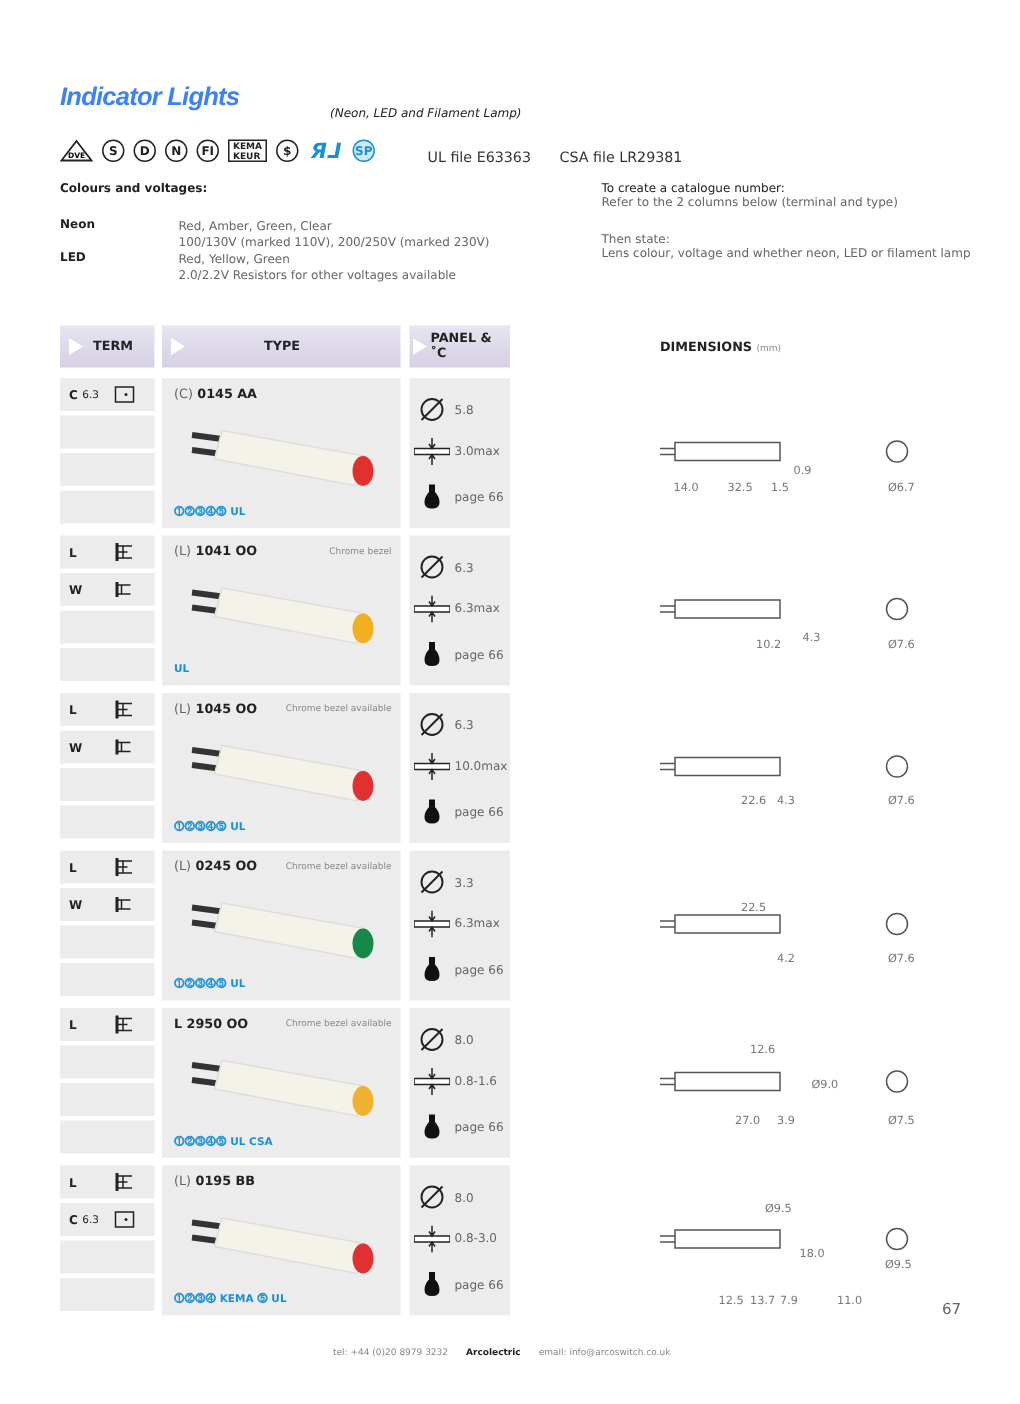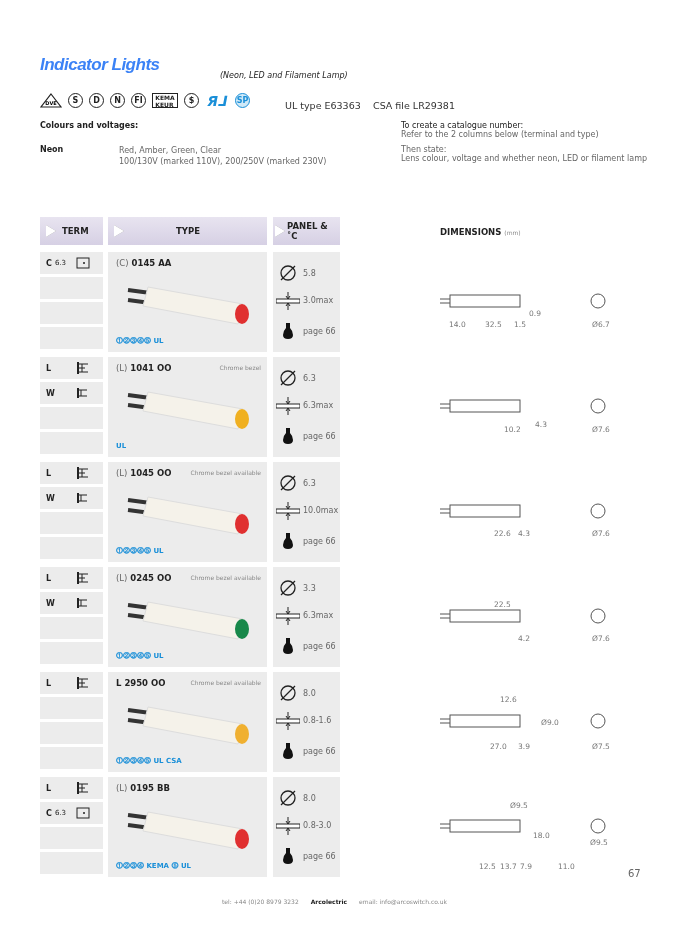--- a/index.html
+++ b/index.html
@@ -57,37 +57,44 @@
     </div>
   <div class="cert">S</div>
   <div class="cert">D</div>
   <div class="cert">N</div>
   <div class="cert">FI</div>
   <div class="cert kema">KEMA<br>KEUR</div>
   <div class="cert">$</div>
   <div class="cert ul">Я⅃</div>
   <div class="cert csa">SP</div>
 </div>
-<div class="abs file" style="left:285px">UL type E63363</div>
+<div class="abs file" style="left:285px">UL file E63363</div>
 <div class="abs file" style="left:373px">CSA file LR29381</div>
 
 <div class="abs colv">
   <div class="h">Colours and voltages:</div>
   <div class="row">
       <div class="lbl">Neon</div>
       <div class="val">
         <div>Red, Amber, Green, Clear</div>
         <div>100/130V (marked 110V), 200/250V (marked 230V)</div>
       </div>
     </div>
+  <div class="row">
+      <div class="lbl">LED</div>
+      <div class="val">
+        <div>Red, Yellow, Green</div>
+        <div>2.0/2.2V  Resistors for other voltages available</div>
+      </div>
+    </div>
 </div>
 
 <div class="abs cat">
   <div class="h">To create a catalogue number:</div>
-  <div style="margin-bottom:6px">Refer to the 2 columns below (terminal and type)</div>
+  <div style="margin-bottom:16px">Refer to the 2 columns below (terminal and type)</div>
   <div>Then state:</div>
   <div>Lens colour, voltage and whether neon, LED or filament lamp</div>
 </div>
 
 <div class="abs hdr" style="left:40px;width:63px">
     <div class="tri-r"></div>
     <span>TERM</span>
   </div>
 <div class="abs hdr" style="left:108px;width:159px">
     <div class="tri-r"></div>

